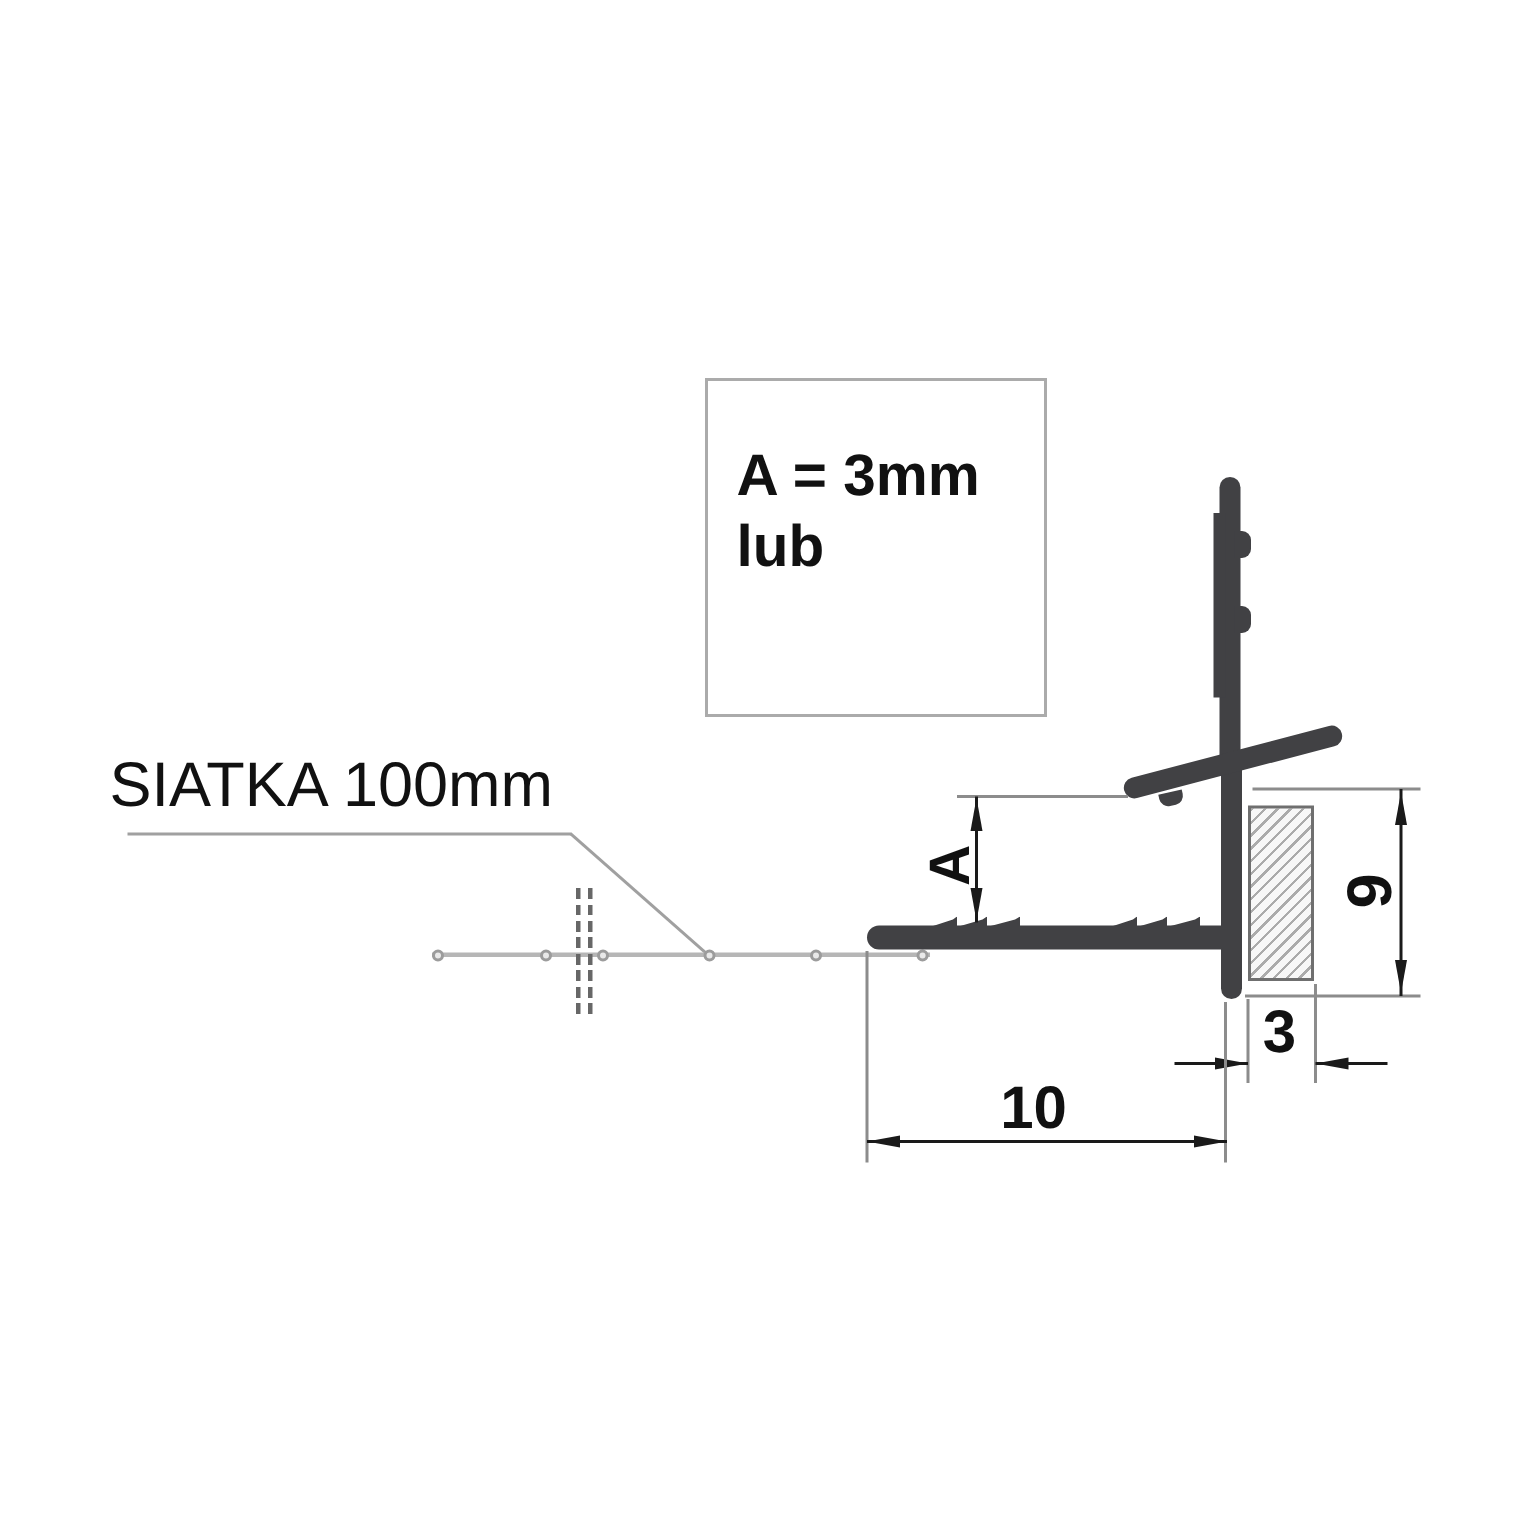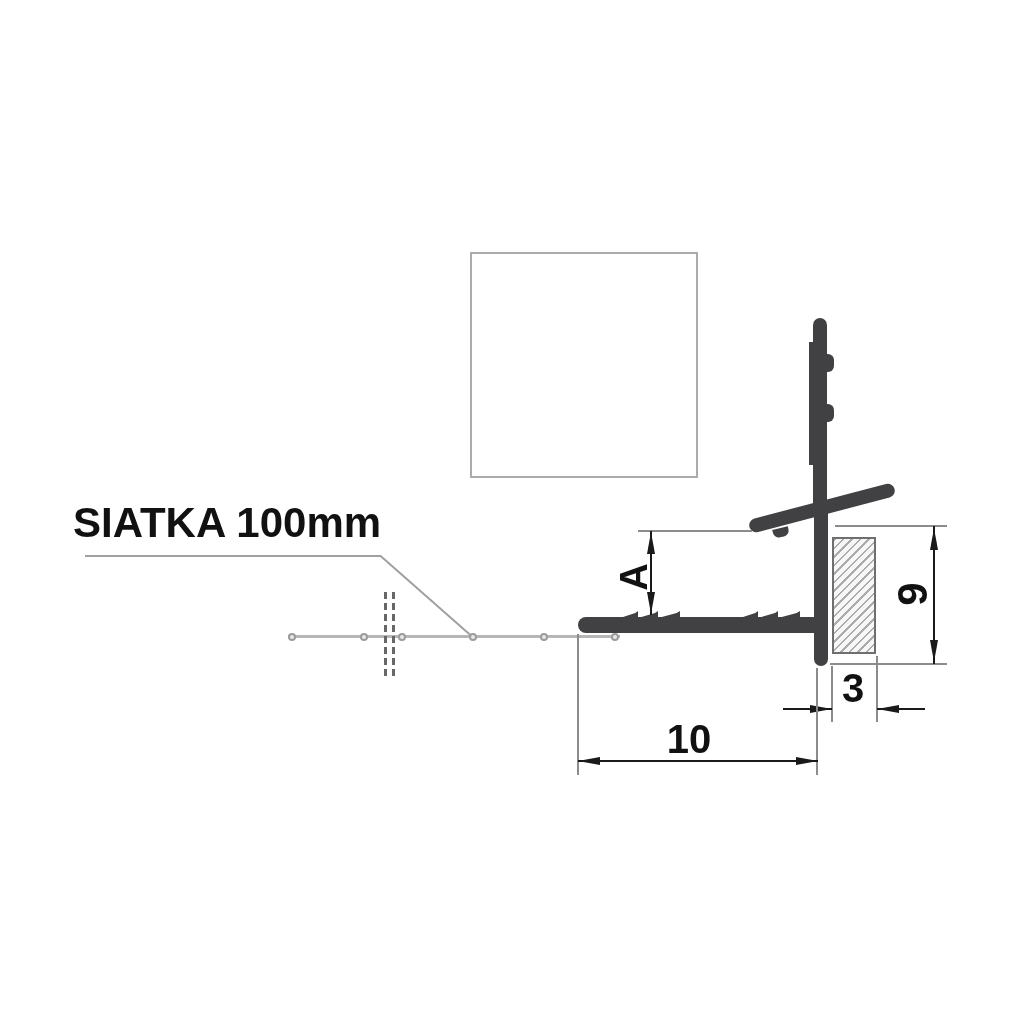--- a/index.html
+++ b/index.html
@@ -12,21 +12,21 @@
   .note-box{
     left:470px;top:252px;width:228px;height:226px;background:#fff;
     border:2px solid var(--c-boxborder,#ababab);box-sizing:border-box;
     padding:40px 0 0 19px;
   }
   .note-line{
     font-size:39px;font-weight:bold;color:#111;line-height:47px;white-space:pre;
   }
   
   .mesh-label{
-    left:73px;top:499px;font-size:42px;font-weight:bold;color:#111;white-space:pre;
+    left:73px;top:499px;font-size:42px;font-weight:normal;color:#111;white-space:pre;
   }
   
   .leader{background:var(--c-leader,#a0a0a0);}
   .ext{background:var(--c-ext,#8c8c8c);}
   .dim{background:var(--c-dim,#1a1a1a);}
   .mesh-line{background:var(--c-mesh,#b6b6b6);}
   .mesh-node{
     width:8px;height:8px;border-radius:50%;box-sizing:border-box;
     border:2px solid var(--c-noderim,#9c9c9c);background:#e9e9e9;top:633px;
   }
@@ -58,20 +58,22 @@
     font-weight:bold;color:#111;
   }
   .rot{transform:rotate(-90deg);}
 </style>
 </head>
 <body>
 
 <div id="canvas">
 
   <div class="abs note-box">
+    <div class="note-line">A = 3mm</div>
+    <div class="note-line">lub</div>
   </div>
 
   <div class="abs mesh-label">SIATKA 100mm</div>
   <div class="abs leader" style="left:85px;top:555px;width:296px;height:2px;"></div>
   <div class="abs leader" style="left:381px;top:555px;width:123px;height:2px;transform-origin:0 0;transform:rotate(41.4deg);"></div>
 
   <div class="abs mesh-line" style="left:288px;top:635px;width:332px;height:3px;"></div>
   <div class="abs mesh-node" style="left:288px;"></div>
   <div class="abs mesh-node" style="left:360px;"></div>
   <div class="abs mesh-node" style="left:398px;"></div>

